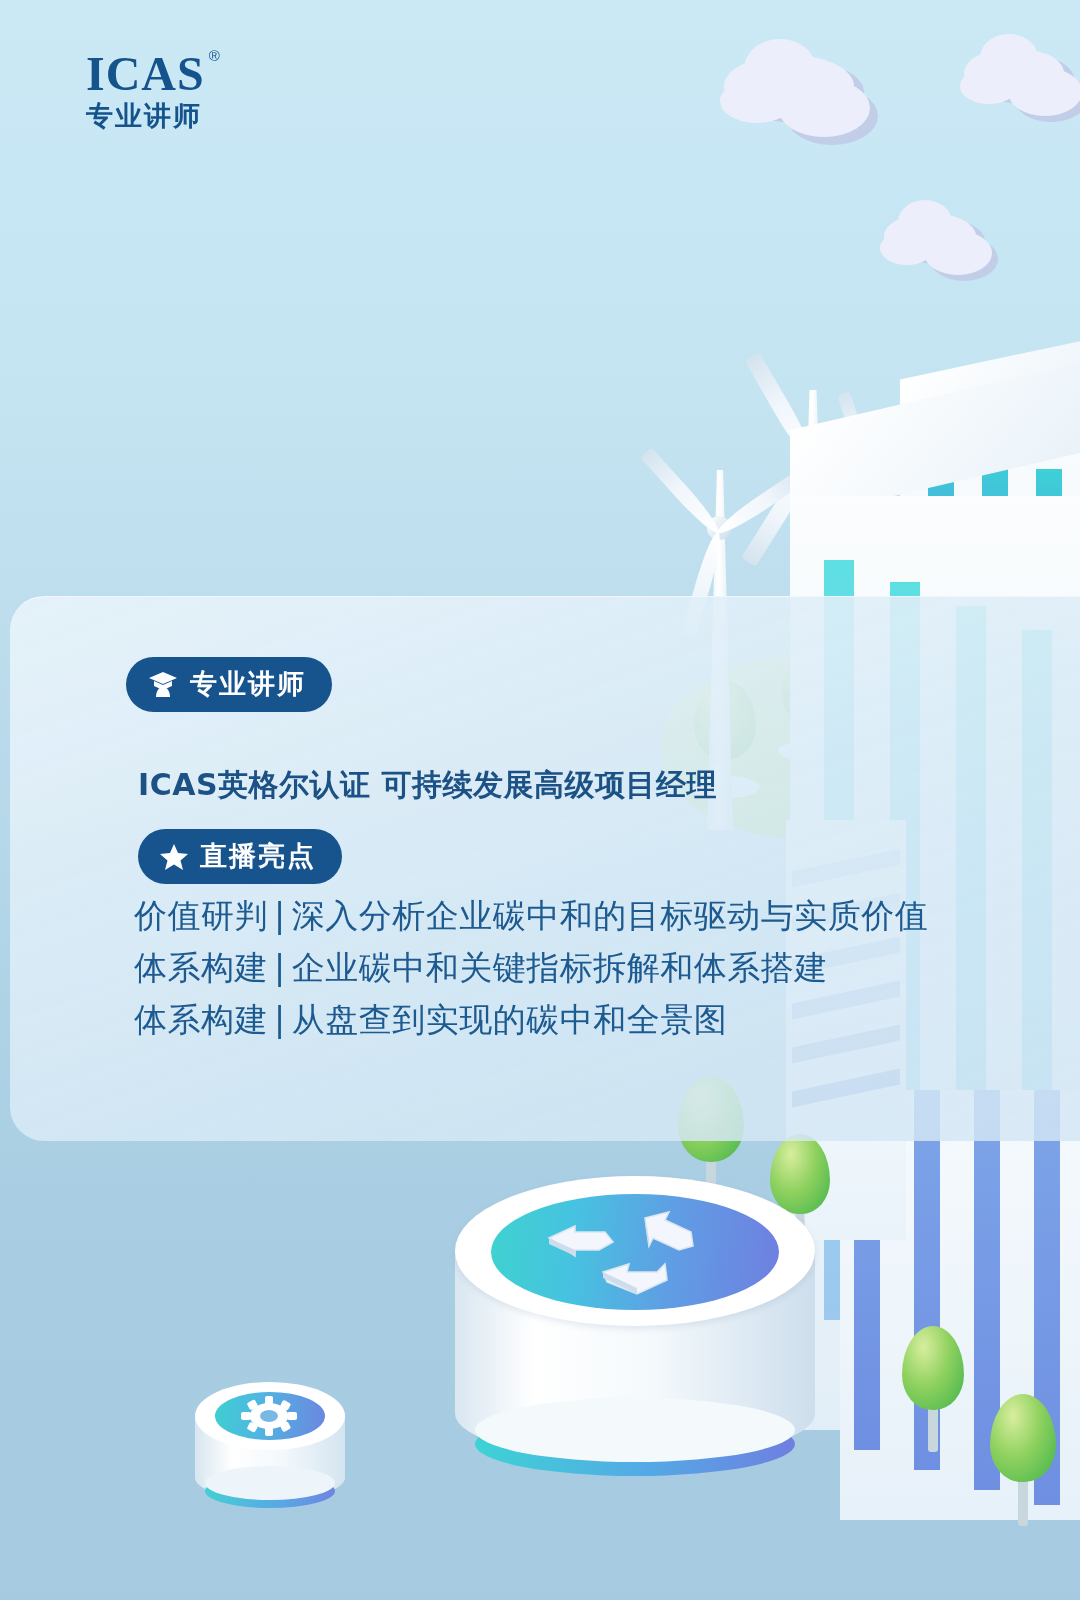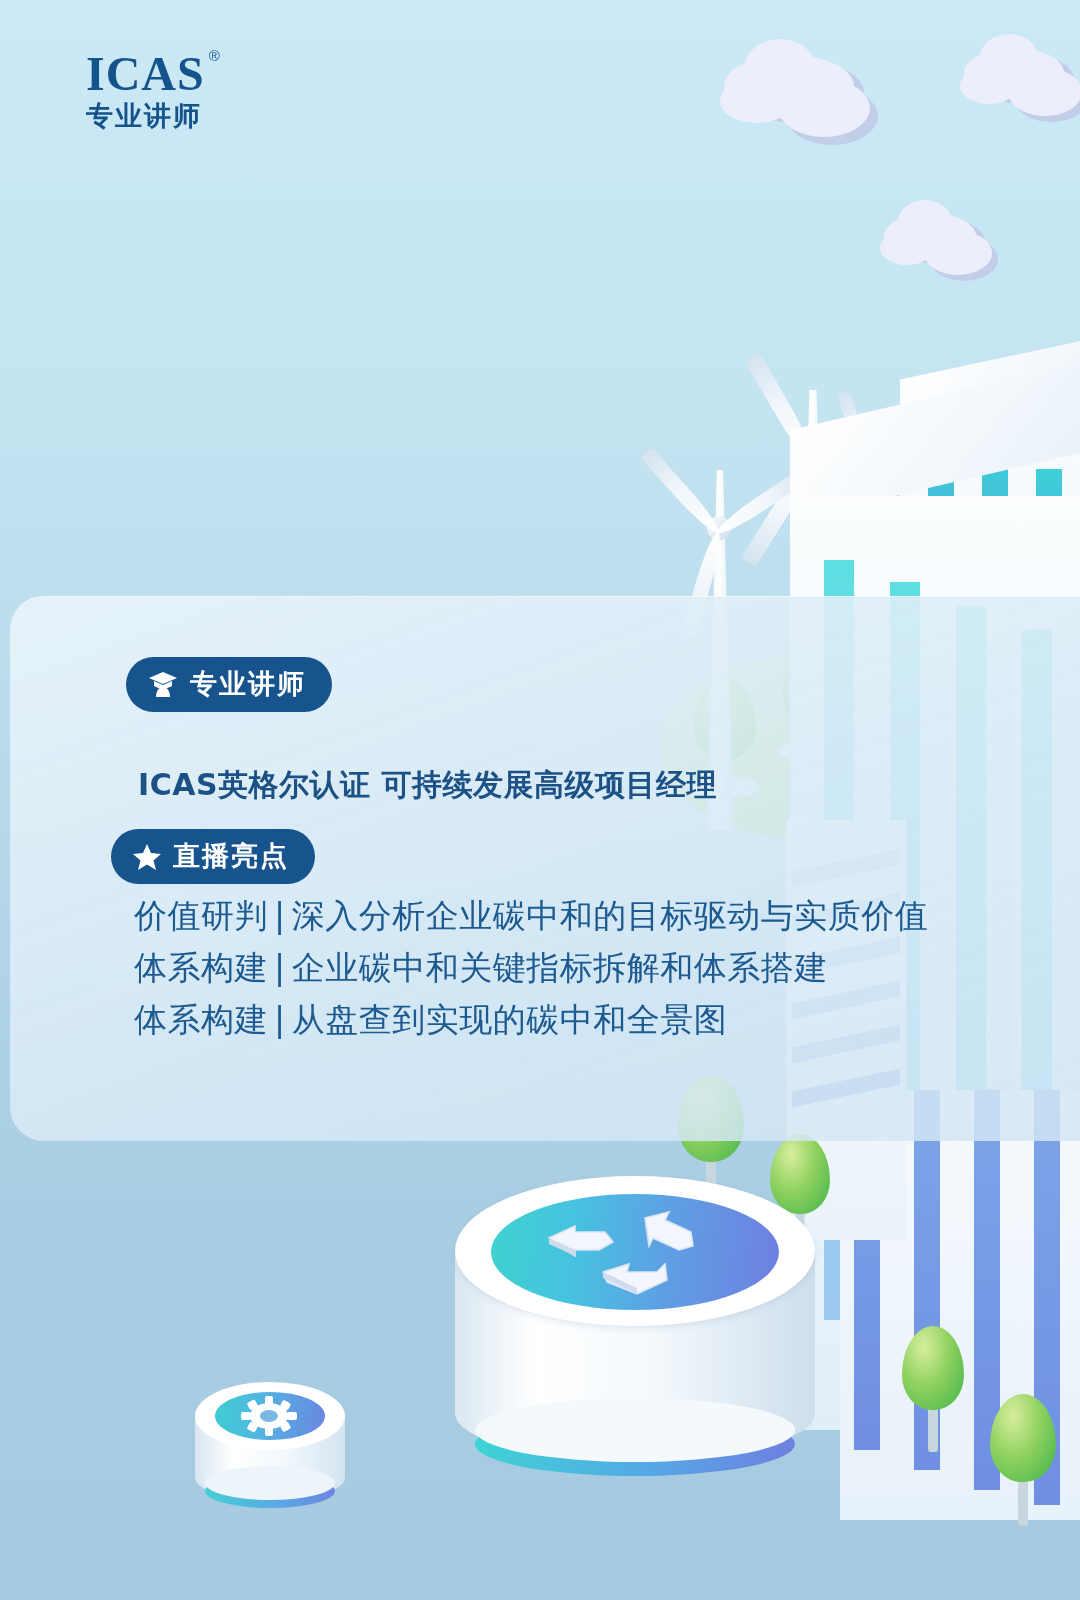--- a/index.html
+++ b/index.html
@@ -188,21 +188,21 @@
     font-family:"DejaVu Sans","Liberation Sans",sans-serif;
     white-space:nowrap;
   }
   .speaker-role {
     position:absolute; left:138px; top:765px; z-index:7;
     font-size:30px; font-weight:bold; color:#1b5185; letter-spacing:0.5px;
     font-family:"DejaVu Sans","Liberation Sans",sans-serif;
     white-space:nowrap;
   }
 
-  .hl-badge { position:absolute; left:111px; top:829px; z-index:7; }
+  .hl-badge { position:absolute; left:138px; top:829px; z-index:7; }
 
   .hl-list {
     position:absolute; left:134px; top:890px; z-index:7;
     list-style:none;
   }
   .hl-list li {
     font-size:33px; color:#1d5a90; letter-spacing:0.5px;
     line-height:1.58;
     font-family:"DejaVu Sans","Liberation Sans",sans-serif;
     white-space:nowrap;

